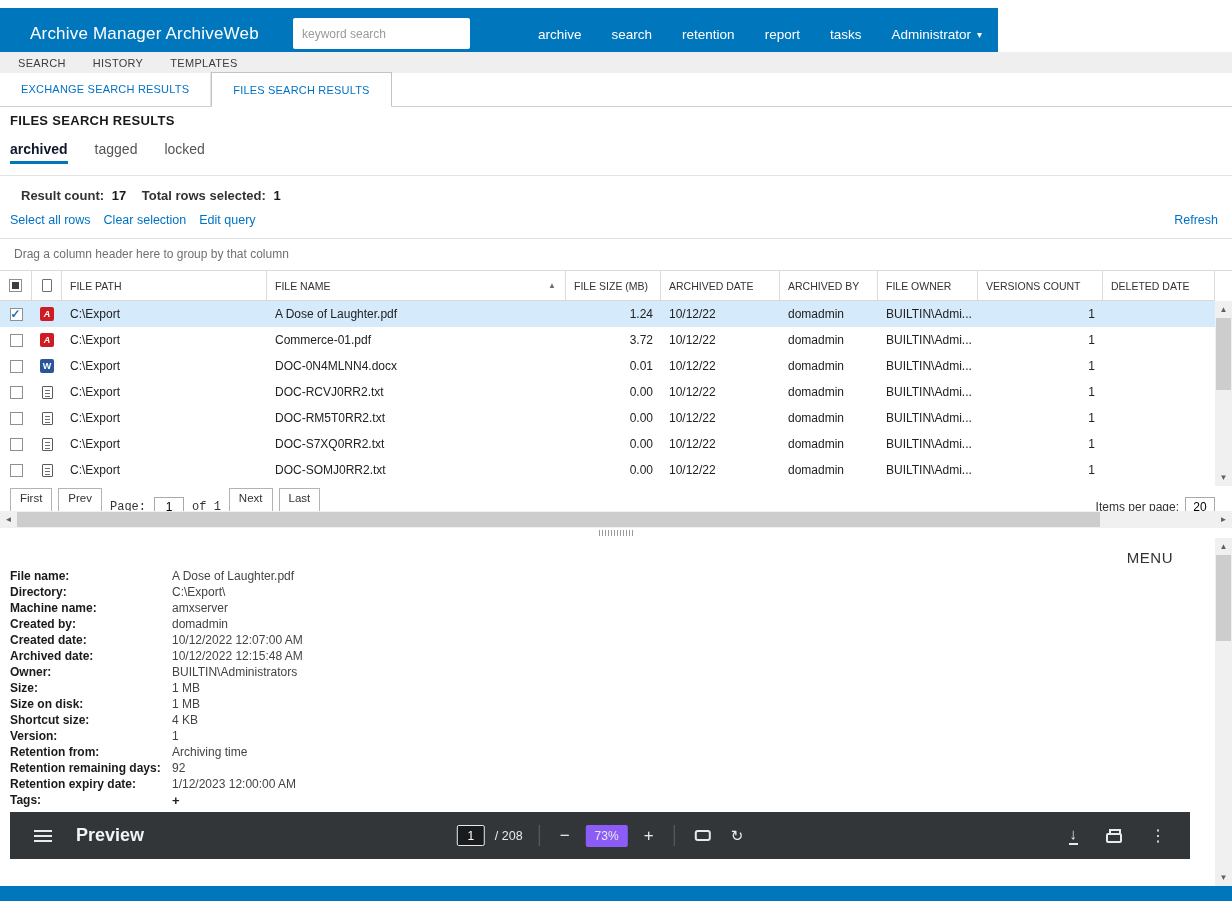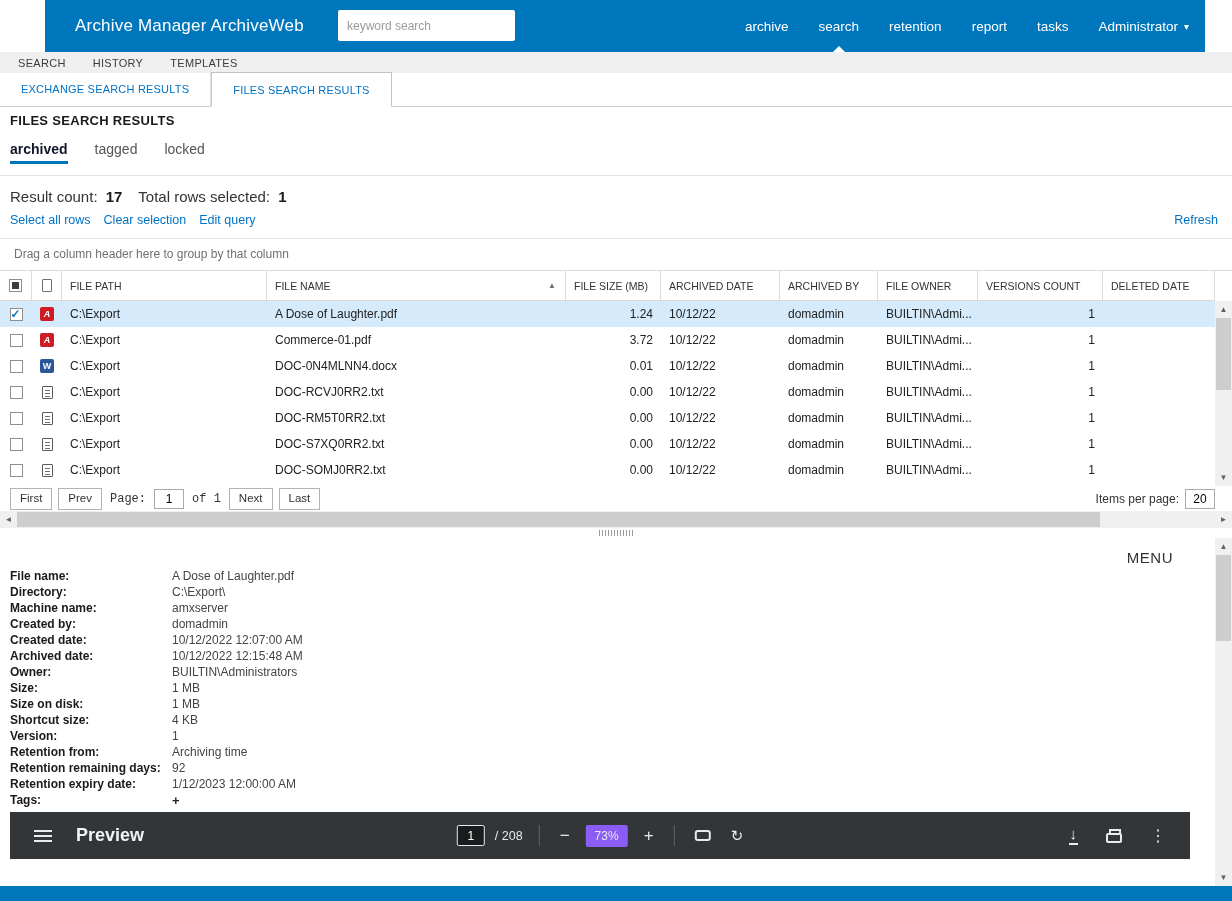--- a/index.html
+++ b/index.html
@@ -1,22 +1,22 @@
 <!DOCTYPE html>
 <html style="--brand-blue: #0077bd; --link-blue: #0072c6; --selected-row: #d5eafa; --toolbar-dark: #323639;"><head>
 <meta charset="utf-8">
 <style>
   * { margin:0; padding:0; box-sizing:border-box; }
   html,body { width:1232px; height:901px; }
   body { position:relative; overflow:hidden; background:#fff;
          font-family:"Liberation Sans", sans-serif; color:#222; }
 
   
-  .topbar { position:absolute; top:0; left:0; width:1160px; height:52px;
-            background:var(--brand-blue,#0077bd);margin-left:45px; }
+  .topbar { position:absolute; top:8px; left:0; width:998px; height:52px;
+            background:var(--brand-blue,#0077bd); }
   .logo { position:absolute; left:30px; top:0; height:52px; display:flex; align-items:center;
           color:#fff; font-size:17px; letter-spacing:.2px; white-space:nowrap; }
   .search-box { position:absolute; left:293px; top:10px; width:177px; height:31px;
                 border:none; border-radius:2px; padding:0 9px; font-size:12px;
                 font-family:Liberation Sans, sans-serif; color:#333; outline:none; }
   .search-box::placeholder { color:#9a9a9a; }
   .topnav { position:absolute; right:16px; top:0; height:52px; display:flex; gap:30px; align-items:stretch; }
   .nav-item { position:relative; display:flex; align-items:center; color:#fff;
               font-size:13.5px; cursor:pointer; white-space:nowrap; }
   .nav-item .caret { font-size:10px; margin-left:6px; }
@@ -39,21 +39,21 @@
          border:1px solid #c3c3c3; border-bottom:1px solid #fff; }
 
   
   .page-title { position:absolute; top:113px; left:10px; font-size:13px; font-weight:bold;
                 color:#1a1a1a; letter-spacing:.3px; }
   .subtabs { position:absolute; top:141px; left:10px; display:flex; gap:27px; font-size:14px; }
   .subtab { color:#555; cursor:pointer; padding-bottom:4px; }
   .subtab.active { color:#0f172a; font-weight:bold; border-bottom:3px solid var(--brand-blue,#0077bd); }
   .hr { position:absolute; left:0; width:1232px; height:1px; background:#e3e3e3; }
   .hr1 { top:175px; } .hr2 { top:238px; }
-  .countrow { position:absolute; top:188px; left:10px; font-size:15px; color:#333; }
+  .countrow { position:absolute; top:188px; left:21px; font-size:13px; color:#333;font-weight:bold; }
   .countrow b { margin:0 12px 0 4px; color:#1a1a1a; }
   .actionsrow { position:absolute; top:213px; left:10px; display:flex; gap:13px; font-size:12.5px; }
   .alink { color:var(--link-blue,#0072c6); text-decoration:none; cursor:pointer; }
   .refresh { position:absolute; top:213px; right:14px; font-size:12.5px;
              color:var(--link-blue,#0072c6); text-decoration:none; cursor:pointer; }
   .groupbar { position:absolute; top:239px; left:0; width:1232px; height:32px;
               border-bottom:1px solid #d9d9d9; background:#fff; }
   .groupbar span { display:inline-block; margin:8px 0 0 14px; font-size:12px; color:#707070; }
 
   
@@ -85,21 +85,21 @@
   .ficon-pdf { background:#cf1c24; font-style:italic; }
   .ficon-word { background:#2a5699; }
   .ficon-txt { width:11px; height:13px; border:1px solid #5a5a5a; border-radius:1px;
         background:#fff; position:relative; }
   .ficon-txt::before { content:""; position:absolute; left:2px; right:2px; top:3px; height:8px;
         background:repeating-linear-gradient(to bottom,#6f6f6f 0 1px,transparent 1px 3px); }
 
   
   .pager { position:absolute; top:488px; left:10px; width:1205px; display:flex;
            align-items:center; gap:6px; font-size:12px; color:#333; }
-  .pbtn { border:1px solid #b3b3b3; background:#fff; font-size:11.5px; padding:3px 9px 5px;
+  .pbtn { border:1px solid #b3b3b3; background:#fff; font-size:11.5px; padding:3px 9px 21px;
           font-family:inherit; color:#333; cursor:pointer; }
   .pinput { width:30px; height:20px; border:1px solid #a9a9a9; text-align:center;
             font-size:12px; font-family:inherit; }
   .plabel { margin:0 2px;font-family:Liberation Mono, monospace; }
   .items-label { margin-left:auto; }
 
   
   .hscroll { position:absolute; left:0; top:511px; width:1232px; height:17px; background:#f0f0f0; }
   .sarrow { position:absolute; width:17px; height:17px; font-size:8px; color:#606060;
             display:flex; align-items:center; justify-content:center; cursor:pointer; }

